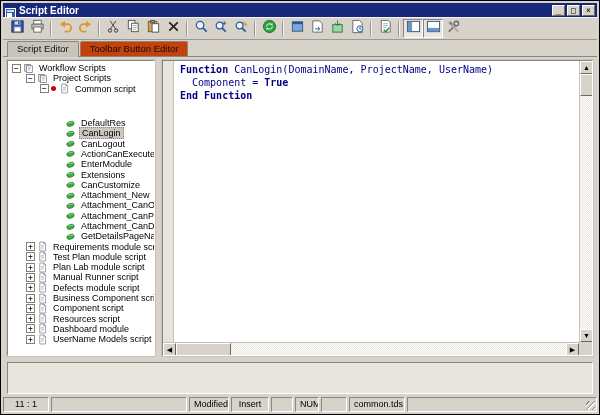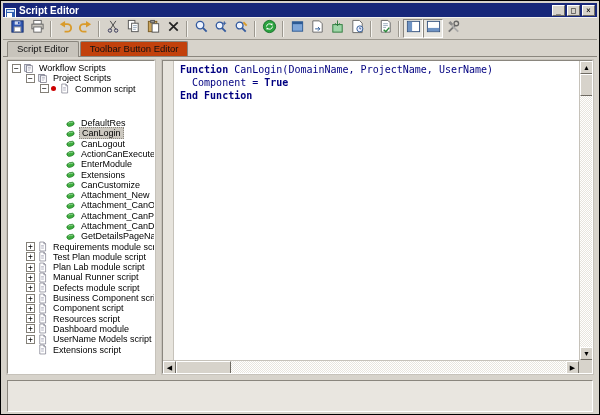--- a/index.html
+++ b/index.html
@@ -466,29 +466,20 @@
         </div>
         <div class="tree-row" style="padding-left: 16px;">
           <span class="ebox">+</span>
           <span class="t-icon"><svg viewBox="0 0 16 16">
               <path d="M4 1.5 h6 l2.5 2.5 v10.5 h-8.5z" fill="#fff" stroke="#778"></path>
               <path d="M10 1.5 v2.5 h2.5" fill="none" stroke="#778"></path>
               <path d="M6 6.5h4M6 8.5h4M6 10.5h4" stroke="#aab"></path>
             </svg></span>
           <span class="lbl">UserName Models script</span>
         </div>
-        <div class="tree-row" style="padding-left: 16px;">
-          <span class="espacer"></span>
-          <span class="t-icon"><svg viewBox="0 0 16 16">
-              <path d="M4 1.5 h6 l2.5 2.5 v10.5 h-8.5z" fill="#fff" stroke="#778"></path>
-              <path d="M10 1.5 v2.5 h2.5" fill="none" stroke="#778"></path>
-              <path d="M6 6.5h4M6 8.5h4M6 10.5h4" stroke="#aab"></path>
-            </svg></span>
-          <span class="lbl">Extensions script</span>
-        </div>
       </div>
     <div class="splitter"></div>
     <div class="editor-panel">
       <div class="gutter"></div>
       <div class="code" id="code">
           <div class="code-line"><span class="kw">Function</span><span> CanLogin(DomainName, ProjectName, UserName)</span></div>
           <div class="code-line"><span>  Component = </span><span class="kw">True</span></div>
           <div class="code-line"><span class="kw">End Function</span></div>
         </div>
       <div class="vscroll">
@@ -500,14 +491,27 @@
         <span class="sb-btn left">◀</span>
         <span class="h-thumb"></span>
         <span class="sb-btn right">▶</span>
       </div>
       <div class="scroll-corner"></div>
     </div>
   </div>
 
   <div class="message-panel"></div>
 
+  <div class="statusbar" id="statusbar">
+      <span class="sb-cell">11 : 1</span>
+      <span class="sb-cell"></span>
+      <span class="sb-cell">Modified</span>
+      <span class="sb-cell">Insert</span>
+      <span class="sb-cell"></span>
+      <span class="sb-cell">NUM</span>
+      <span class="sb-cell"></span>
+      <span class="sb-cell">common.tds</span>
+      <span class="sb-cell">
+        <span class="grip"></span>
+      </span>
+    </div>
 
 </div>
 
 </body></html>

